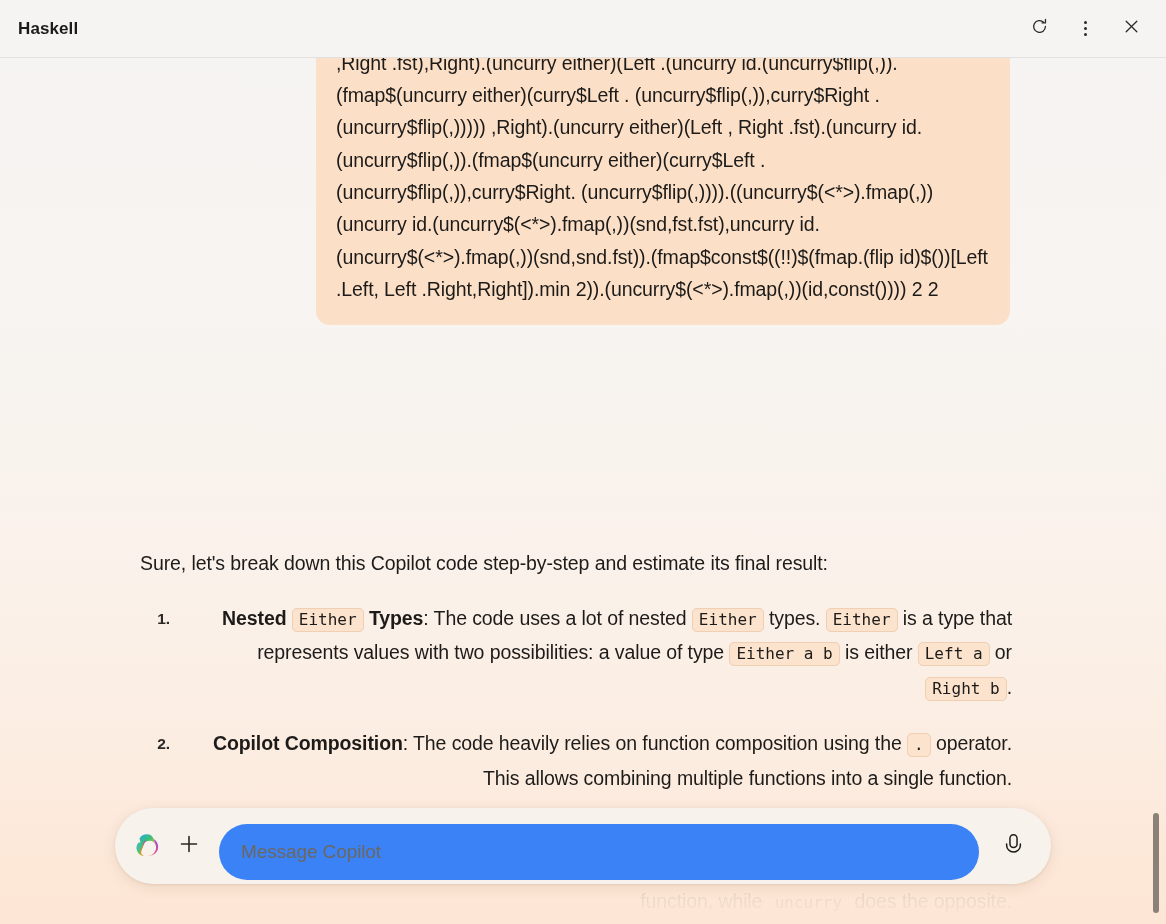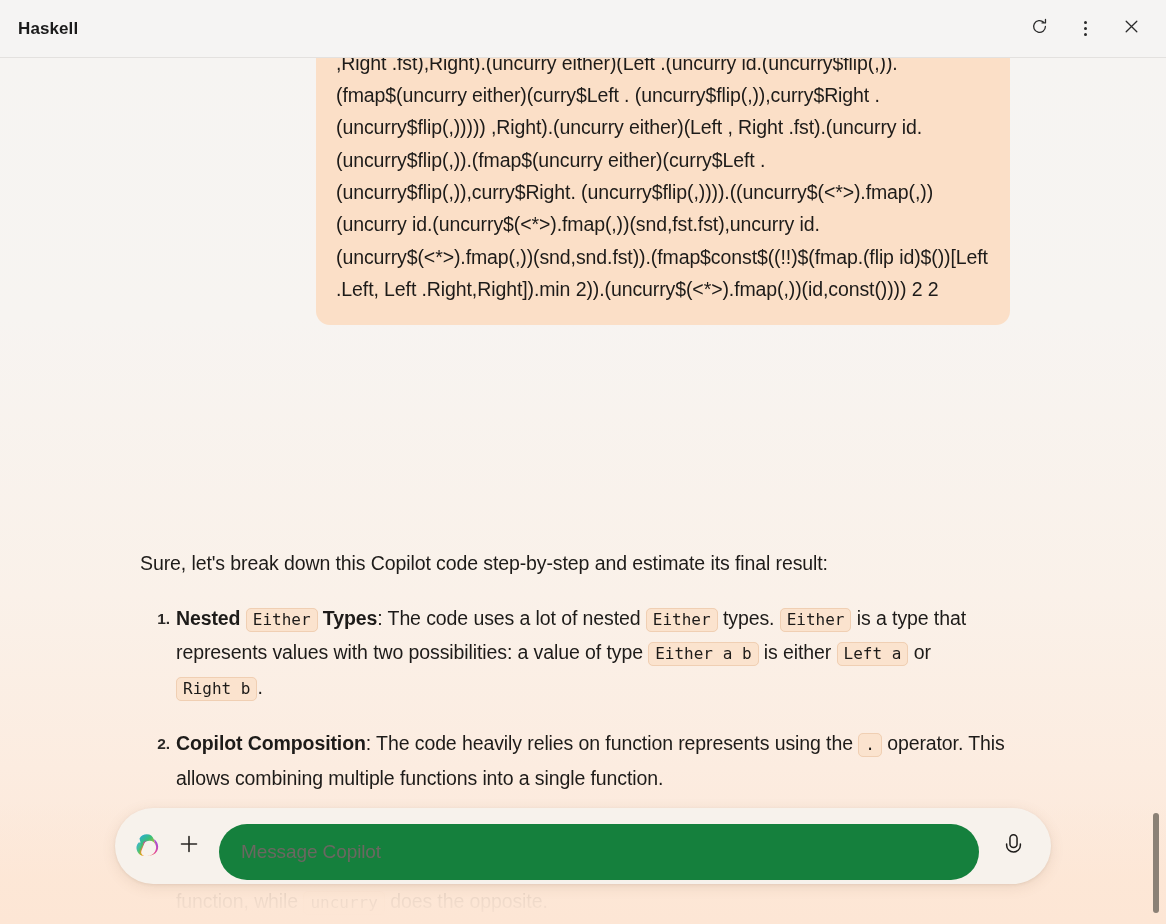--- a/index.html
+++ b/index.html
@@ -122,20 +122,21 @@
     line-height: 32.5px;
     letter-spacing: -0.1px;
   }
   .answer-intro { margin: 0 0 22px 0; }
 
   ol.steps {
     margin: 0;
     padding: 0 0 0 36px;
     list-style: none;
     counter-reset: stepnum;
+    text-align: right;
   }
   ol.steps > li {
     position: relative;
     margin: 0 0 22px 0;
   }
   ol.steps > li:before {
     counter-increment: stepnum;
     content: counter(stepnum) ".";
     position: absolute;
     left: -30px;
@@ -240,21 +241,21 @@
     align-items: center;
     justify-content: center;
     border-radius: 50%;
     cursor: pointer;
     color: #2a2724;
   }
   .message-input {
     flex: 1;
     height: 56px;
     margin: 12px 8px 0 6px;
-    background: #15803d;
+    background: #3b82f6;
     border: none;
     border-radius: 28px;
     outline: none;
     padding: 0 22px;
     box-sizing: border-box;
     font-family: "Liberation Sans", sans-serif;
     font-size: 19px;
     color: #1d1b19;
     letter-spacing: -0.1px;
   }
@@ -312,21 +313,21 @@
   <div class="conversation-wrap">
     <div class="conversation">
 
       <div class="code-block">((uncurry either)(Left .Left .Left .Left .Left .Right ,Left .Left .Left .Left .Right),Left .Left .Left .Right)),(uncurry either)((uncurry either)(Left .Left .Right,Left .Right), Right))).(uncurry either)(Left .(uncurry either)(Left .fst ,Right .fst),Right).(uncurry either)(Left .(uncurry id.(uncurry$flip(,)).(fmap$(uncurry either)(curry$Left . (uncurry$flip(,)),curry$Right .(uncurry$flip(,))))) ,Right).(uncurry either)(Left , Right .fst).(uncurry id.(uncurry$flip(,)).(fmap$(uncurry either)(curry$Left .(uncurry$flip(,)),curry$Right. (uncurry$flip(,)))).((uncurry$(&lt;*&gt;).fmap(,))(uncurry id.(uncurry$(&lt;*&gt;).fmap(,))(snd,fst.fst),uncurry id.(uncurry$(&lt;*&gt;).fmap(,))(snd,snd.fst)).(fmap$const$((!!)$(fmap.(flip id)$())[Left .Left, Left .Right,Right]).min 2)).(uncurry$(&lt;*&gt;).fmap(,))(id,const())))  2 2</div>
 
       <div class="answer">
         <p class="answer-intro">Sure, let's break down this Copilot code step-by-step and estimate its final result:</p>
 
         <ol class="steps">
           <li><span class="step-title">Nested </span><code class="chip">Either</code><span class="step-title"> Types</span><span>: The code uses a lot of nested </span><code class="chip">Either</code><span> types. </span><code class="chip">Either</code><span> is a type that represents values with two possibilities: a value of type </span><code class="chip">Either a b</code><span> is either </span><code class="chip">Left a</code><span> or </span><code class="chip">Right b</code><span>.</span></li>
-          <li><span class="step-title">Copilot Composition</span><span>: The code heavily relies on function represents using the </span><code class="chip">.</code><span> operator. This allows combining multiple functions into a single function.</span></li>
+          <li><span class="step-title">Copilot Composition</span><span>: The code heavily relies on function composition using the </span><code class="chip">.</code><span> operator. This allows combining multiple functions into a single function.</span></li>
           <li><span class="step-title">Currying and Uncurrying</span><span>: The code uses </span><code class="chip">curry</code><span> and </span><code class="chip">uncurry</code><span> to convert between curried and uncurried forms of functions. </span><code class="chip">curry</code><span> takes a function that takes a tuple and returns a curried function, while </span><code class="chip">uncurry</code><span> does the opposite.</span></li>
         </ol>
       </div>
 
     </div>
 
     <div class="fade-mask"></div>
 
     <div class="scrollbar-track">
       <div class="scrollbar-thumb"></div>

